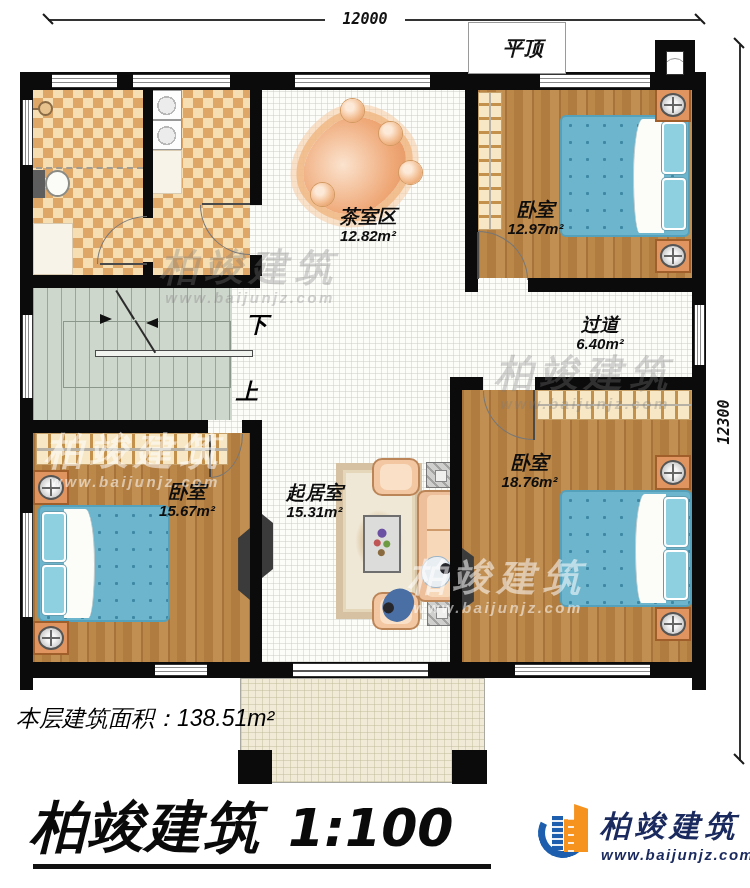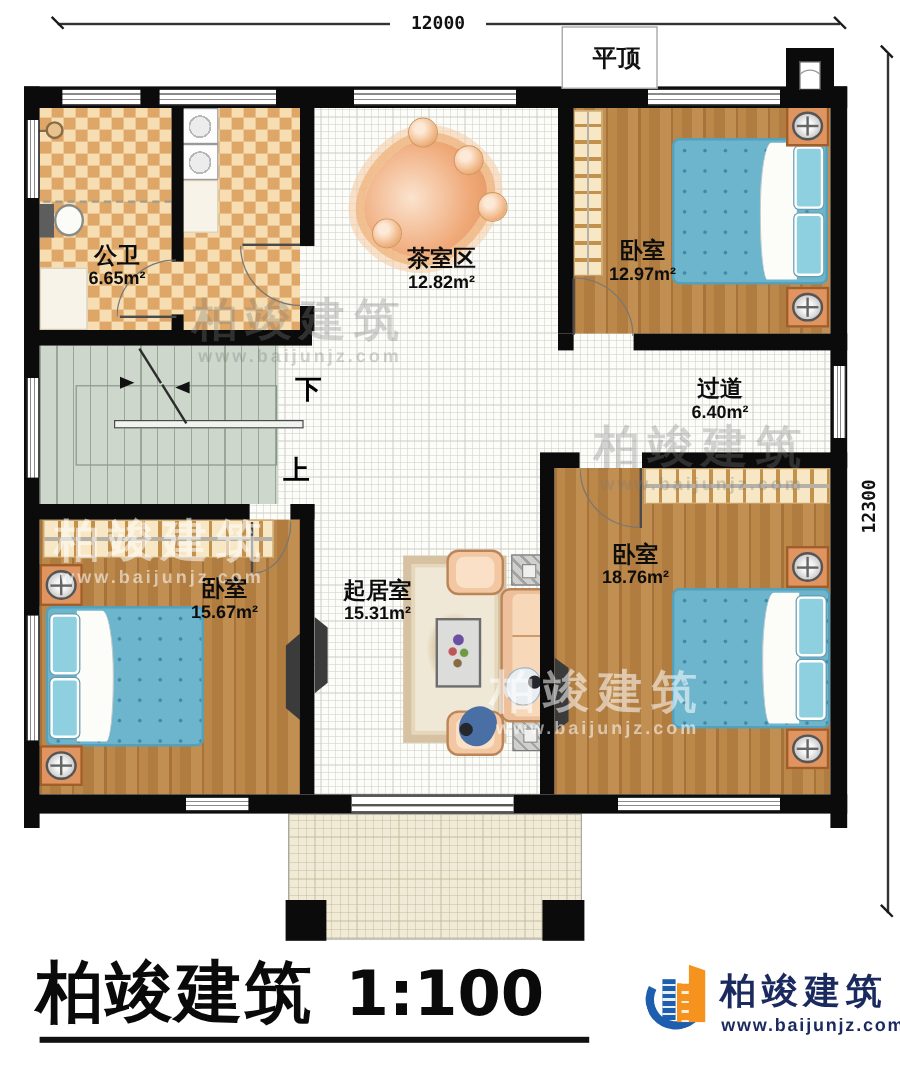--- a/index.html
+++ b/index.html
@@ -1,17 +1,17 @@
 <!DOCTYPE html>
 <html><head>
 <meta charset="utf-8">
 <style>
   html,body{margin:0;padding:0;background:#fff;}
   .screen{position:relative;width:750px;height:888px;background:#fff;overflow:hidden;
-          font-family:"Liberation Sans","DejaVu Sans",sans-serif;color:#111;}
+          font-family:"Liberation Sans","DejaVu Sans",sans-serif;color:#111;font-style:italic;}
   .abs{position:absolute;}
   
   .wall{position:absolute;background:#0b0b0b;z-index:30;}
   .winh{position:absolute;z-index:34;border-top:1px solid #333;border-bottom:1px solid #333;box-sizing:border-box;
         background:linear-gradient(180deg,#fff 0 24%,#8a8a8a 24% 33%,#fff 33% 60%,#8a8a8a 60% 69%,#fff 69% 100%);}
   .winv{position:absolute;z-index:34;border-left:1px solid #333;border-right:1px solid #333;box-sizing:border-box;
         background:linear-gradient(90deg,#fff 0 24%,#8a8a8a 24% 33%,#fff 33% 60%,#8a8a8a 60% 69%,#fff 69% 100%);}
   .slidedoor{position:absolute;z-index:34;background:#fff;border-top:1px solid #333;border-bottom:1px solid #333;box-sizing:border-box;
         background-image:linear-gradient(#555,#555);background-size:100% 2px;background-position:0 55%;background-repeat:no-repeat;}
   .arc{position:absolute;z-index:36;box-sizing:border-box;}
@@ -137,21 +137,21 @@
   <div class="dimline" style="left:48px;top:19px;width:652px;height:2px;"></div>
   <div class="tick" style="left:41px;top:18px;"></div>
   <div class="tick" style="left:693px;top:18px;"></div>
   <div class="dimtext" style="left:325px;top:10px;width:70px;">12000</div>
 
   <div class="dimline" style="left:739px;top:45px;width:2px;height:716px;"></div>
   <div class="tick" style="left:732px;top:42px;"></div>
   <div class="tick" style="left:732px;top:758px;"></div>
   <div class="dimtext" style="left:688px;top:413px;width:62px;transform:rotate(-90deg);background:transparent;">12300</div>
 
-  <div class="flatroof" style="left:468px;top:22px;width:80px;height:52px;padding-left:12px;">平顶</div>
+  <div class="flatroof" style="left:468px;top:22px;width:98px;height:52px;padding-left:12px;">平顶</div>
   <div class="chimney" style="left:655px;top:40px;width:40px;height:50px;">
     <div class="chimney-in"></div>
   </div>
 
   <div class="floor-tile" style="left:33px;top:88px;width:659px;height:574px;"></div>
   <div class="floor-checker" style="left:33px;top:88px;width:217px;height:187px;"></div>
   <div class="floor-wood" style="left:478px;top:90px;width:214px;height:188px;"></div>
   <div class="floor-stairs" style="left:33px;top:288px;width:199px;height:132px;">
     <div class="stair-landing" style="left:30px;top:33px;width:166px;height:65px;"></div>
   </div>
@@ -281,24 +281,20 @@
   <div class="arc" style="left:97px;top:216px;width:50px;height:48px;border-top:1.5px solid #777;border-left:1.5px solid #777;border-top-left-radius:100% 100%;"></div>
   <div class="leaf" style="left:202px;top:203px;width:48px;height:2px;"></div>
   <div class="arc" style="left:200px;top:205px;width:50px;height:50px;border-bottom:1.5px solid #777;border-left:1.5px solid #777;border-bottom-left-radius:100% 100%;"></div>
   <div class="leaf" style="left:477px;top:232px;width:2px;height:47px;"></div>
   <div class="arc" style="left:478px;top:231px;width:50px;height:49px;border-top:1.5px solid #777;border-right:1.5px solid #777;border-top-right-radius:100% 100%;"></div>
   <div class="leaf" style="left:209px;top:435px;width:2px;height:42px;"></div>
   <div class="arc" style="left:211px;top:434px;width:32px;height:44px;border-bottom:1.5px solid #777;border-right:1.5px solid #777;border-bottom-right-radius:100% 100%;"></div>
   <div class="leaf" style="left:533px;top:390px;width:2px;height:50px;"></div>
   <div class="arc" style="left:483px;top:391px;width:50px;height:49px;border-bottom:1.5px solid #777;border-left:1.5px solid #777;border-bottom-left-radius:100% 100%;"></div>
 
-  <div class="rlabel" style="left:55px;top:204px;width:85px;">
-    <div class="rname">公卫</div>
-    <div class="rarea">6.65m²</div>
-  </div>
   <div class="rlabel" style="left:308px;top:207px;width:120px;">
     <div class="rname">茶室区</div>
     <div class="rarea">12.82m²</div>
   </div>
   <div class="rlabel" style="left:478px;top:200px;width:115px;">
     <div class="rname">卧室</div>
     <div class="rarea">12.97m²</div>
   </div>
   <div class="rlabel" style="left:545px;top:315px;width:110px;">
     <div class="rname">过道</div>
@@ -327,20 +323,23 @@
   </div>
   <div class="wm wm-white" style="left:45px;top:432px;">
     <div class="t1">柏竣建筑</div>
     <div class="t2">www.baijunjz.com</div>
   </div>
   <div class="wm wm-white" style="left:408px;top:558px;">
     <div class="t1">柏竣建筑</div>
     <div class="t2">www.baijunjz.com</div>
   </div>
 
+  <div class="infoline" style="left:16px;top:703px;">
+    <span>本层建筑面积：</span><span>138.51m²</span>
+  </div>
 
   <div class="titlerow" style="left:30px;top:790px;">
     <div class="title-cn">柏竣建筑</div>
     <div class="title-scale">1:100</div>
   </div>
   <div class="title-underline" style="left:33px;top:864px;width:458px;height:5px;"></div>
 
   <div class="logo" style="left:538px;top:800px;width:205px;height:80px;">
     <div class="logo-swoosh"></div>
     <div class="logo-tower"></div>

